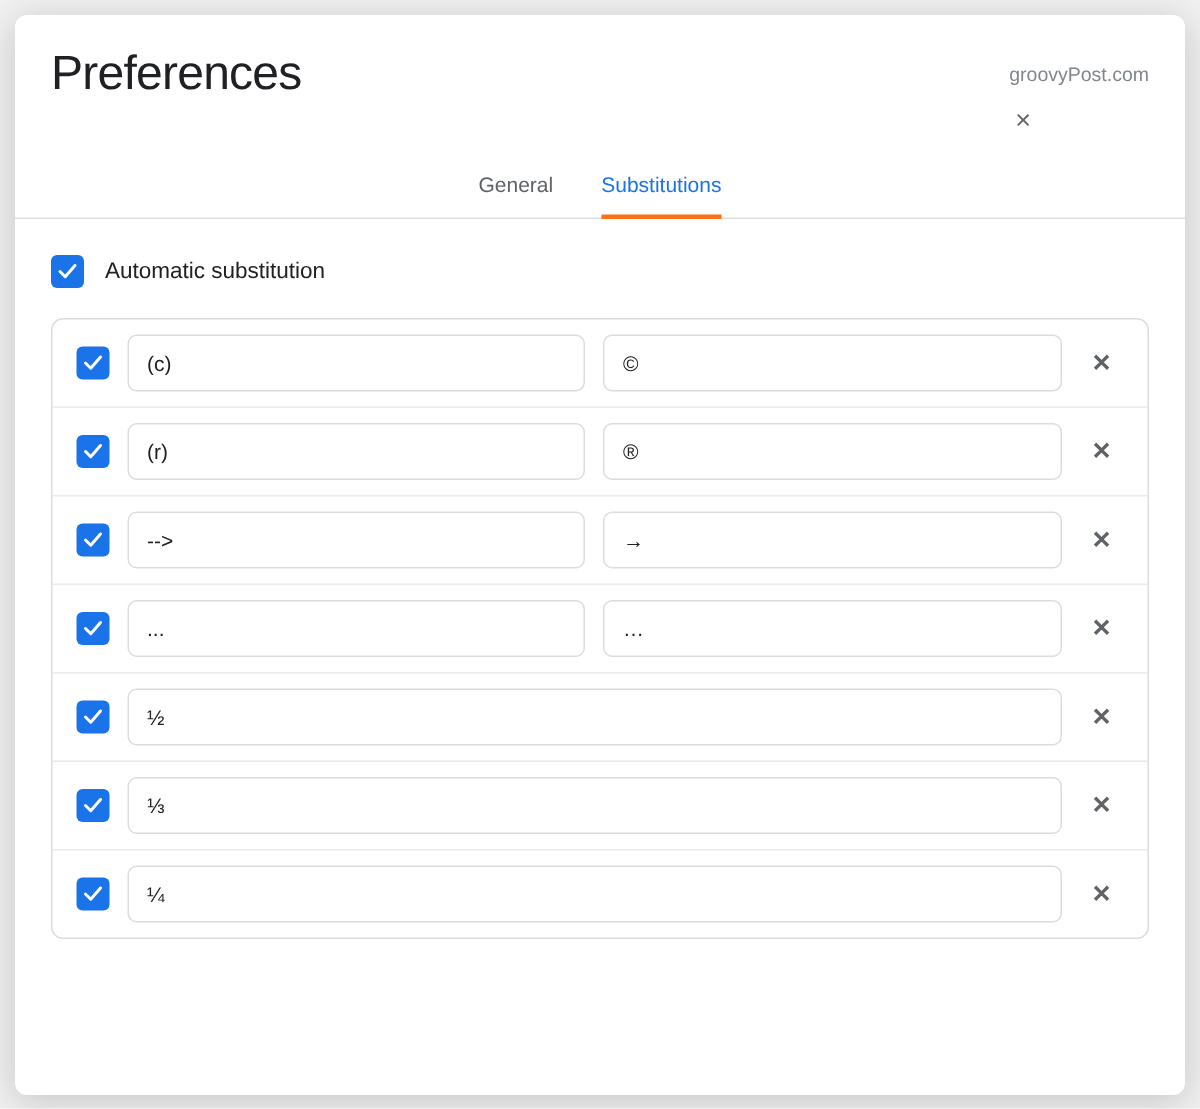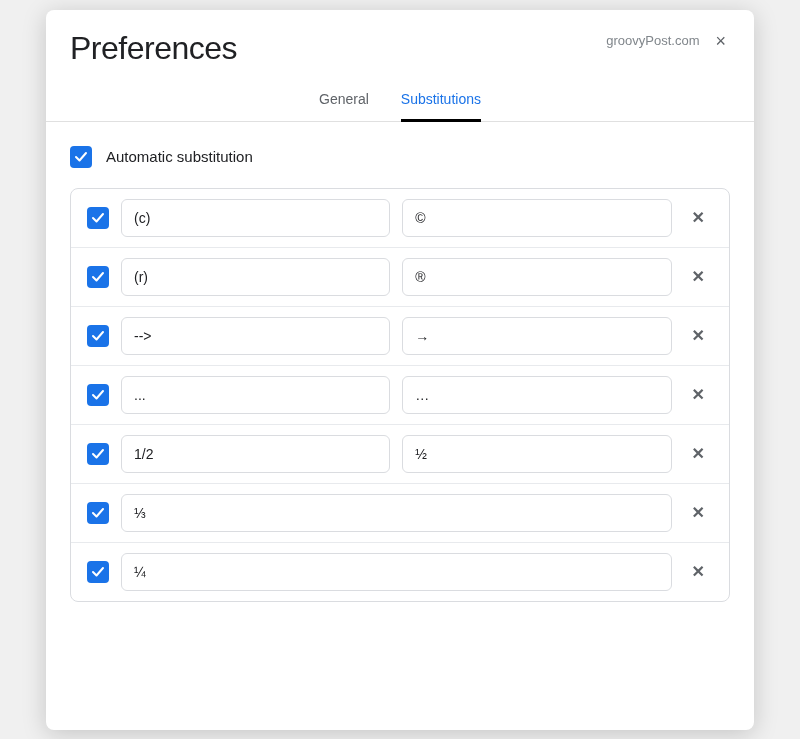--- a/index.html
+++ b/index.html
@@ -14,21 +14,21 @@
       justify-content: center;
       align-items: center;
       min-height: 100vh;
       font-family: 'Google Sans', Arial, sans-serif;
     }
 
     .dialog {
       background: #ffffff;
       border-radius: 8px;
       box-shadow: 0 4px 24px rgba(0,0,0,0.18);
-      width: 708px;
+      width: 780px;
       min-height: 720px;
       padding: 0;
       position: relative;
       overflow: hidden;
     }
 
     .dialog-header {
       display: flex;
       justify-content: space-between;
       align-items: flex-start;
@@ -37,23 +37,24 @@
 
     .dialog-title {
       font-size: 32px;
       font-weight: 400;
       color: #202124;
       letter-spacing: -0.5px;
     }
 
     .header-right {
       display: flex;
-      align-items: center;
+      align-items: flex-start;
       gap: 12px;
-      margin-top: 0;
+      margin-top: 12px;
+      flex-direction: column;
     }
 
     .site-label {
       font-size: 13px;
       color: #80868b;
     }
 
     .close-btn {
       font-size: 18px;
       color: #5f6368;
@@ -78,21 +79,21 @@
       padding-bottom: 12px;
       cursor: pointer;
       color: #5f6368;
       border-bottom: 3px solid transparent;
       margin-bottom: -1px;
       font-weight: 500;
     }
 
     .tab.active {
       color: #1a73e8;
-      border-bottom: 3px solid #000000;
+      border-bottom: 3px solid #f97316;
       text-align: right;
     }
 
     .content {
       padding: 24px 24px 24px 24px;
     }
 
     .auto-substitution-row {
       display: flex;
       align-items: center;
@@ -264,21 +265,20 @@
           <input class="text-field" type="text" value="…" style="">
           <button class="delete-btn">✕</button>
         </div>
 
         <div class="substitution-row">
           <div class="row-checkbox">
             <svg width="14" height="14" viewBox="0 0 14 14" fill="none" xmlns="http://www.w3.org/2000/svg">
               <polyline points="2,7 5.5,10.5 12,3" stroke="white" stroke-width="2" stroke-linecap="round" stroke-linejoin="round"></polyline>
             </svg>
           </div>
-          <input class="text-field" type="text" value="1/2" style="">
           <input class="text-field" type="text" value="½" style="">
           <button class="delete-btn">✕</button>
         </div>
 
         <div class="substitution-row">
           <div class="row-checkbox">
             <svg width="14" height="14" viewBox="0 0 14 14" fill="none" xmlns="http://www.w3.org/2000/svg">
               <polyline points="2,7 5.5,10.5 12,3" stroke="white" stroke-width="2" stroke-linecap="round" stroke-linejoin="round"></polyline>
             </svg>
           </div>

